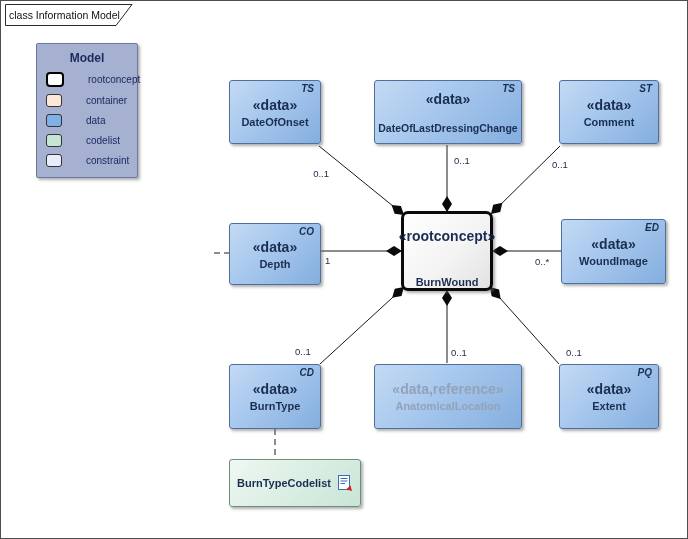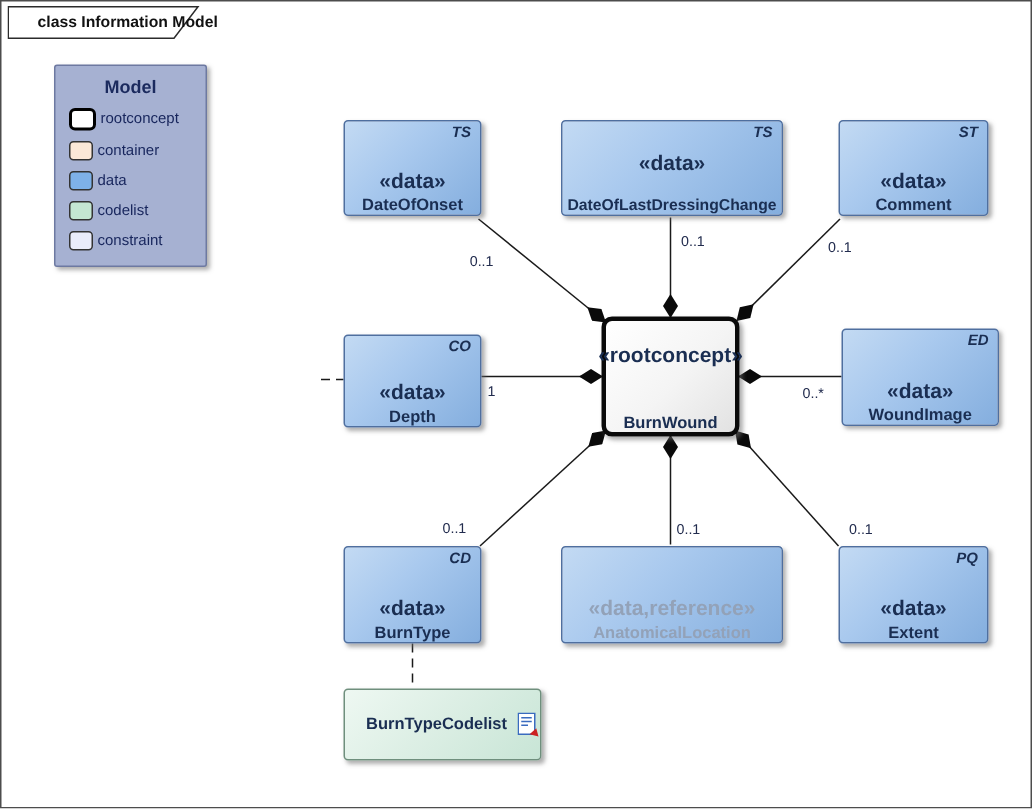--- a/index.html
+++ b/index.html
@@ -1,43 +1,43 @@
 <!DOCTYPE html>
 <html><head>
 <meta charset="utf-8">
 <style>
   html,body{margin:0;padding:0;background:#fff;font-family:"Liberation Sans",sans-serif;}
   .canvas{position:relative;width:686px;height:537px;border:1px solid #4d4d4d;background:#ffffff;overflow:hidden;}
 
   
   .tab-svg{position:absolute;left:4px;top:3px;}
-  .tab-label{position:absolute;left:24px;top:8px;font-size:10.5px;font-weight:bold;color:#111;white-space:nowrap;}
+  .tab-label{position:absolute;left:8px;top:8px;font-size:10.5px;font-weight:normal;color:#111;white-space:nowrap;}
 
   
   .legend{position:absolute;left:35px;top:42px;width:100px;height:133px;background:#a6b1d2;
           border:1px solid #6d79a1;border-radius:2px;box-shadow:2px 2px 3px rgba(110,110,110,.55);}
   .legend-title{text-align:center;font-size:12px;font-weight:bold;color:#1b2a5e;margin-top:7px;margin-bottom:7px;}
-  .legend-item{display:flex;align-items:center;gap:3px;margin:0 0 7px 9px;}
+  .legend-item{display:flex;align-items:center;gap:24px;margin:0 0 7px 9px;}
   .sw{width:16px;height:13px;border-radius:3px;flex:0 0 auto;box-sizing:border-box;}
   .sw-root{background:#ffffff;border:2.5px solid #000;border-radius:4px;height:15px;width:18px;}
   .sw-container{background:#fbe8d8;border:1px solid #333;}
   .sw-data{background:#7eb1e8;border:1px solid #333;}
   .sw-codelist{background:#c4e6d2;border:1px solid #333;}
   .sw-constraint{background:#e9ecfa;border:1px solid #333;}
   .legend-label{font-size:10px;color:#17255c;}
 
   
   .wires{position:absolute;left:0;top:0;}
   .wires line{stroke:#1a1a1a;stroke-width:1;}
   .wires line.dashed{stroke-dasharray:6 4;}
   .mult{font-size:9.5px;fill:#222c4e;}
 
   
   .node{position:absolute;box-sizing:border-box;display:flex;flex-direction:column;align-items:center;
-        justify-content:flex-end;gap:3px;border-radius:3px;box-shadow:2px 2px 3px rgba(110,110,110,.55);}
+        justify-content:center;gap:3px;border-radius:3px;box-shadow:2px 2px 3px rgba(110,110,110,.55);}
   .data-node{background:linear-gradient(135deg,#c3daf3 0%,#a9c9ee 40%,#84aede 100%);border:1px solid #4f6f9f;}
   .stereo{font-size:14px;font-weight:bold;color:#1a2e52;white-space:nowrap;}
   .nname{font-size:11px;font-weight:bold;color:#1a2e52;white-space:nowrap;}
   .nname.long{font-size:10.5px;margin-top:12px;}
   .tcode{position:absolute;top:2px;right:6px;font-size:10px;font-weight:bold;font-style:italic;color:#1a2e52;}
   .root-node{background:linear-gradient(135deg,#ffffff 0%,#f4f4f4 55%,#e2e2e2 100%);
              border:3px solid #0a0a0a;border-radius:7px;justify-content:space-between;padding-top:14px;}
   .ref-node .stereo,.ref-node .nname{color:#93a2b8;}
   .codelist-node{background:linear-gradient(135deg,#eef8f2 0%,#ddefe5 45%,#c8e5d6 100%);
                  border:1px solid #6f8f7d;flex-direction:row;gap:7px;}

